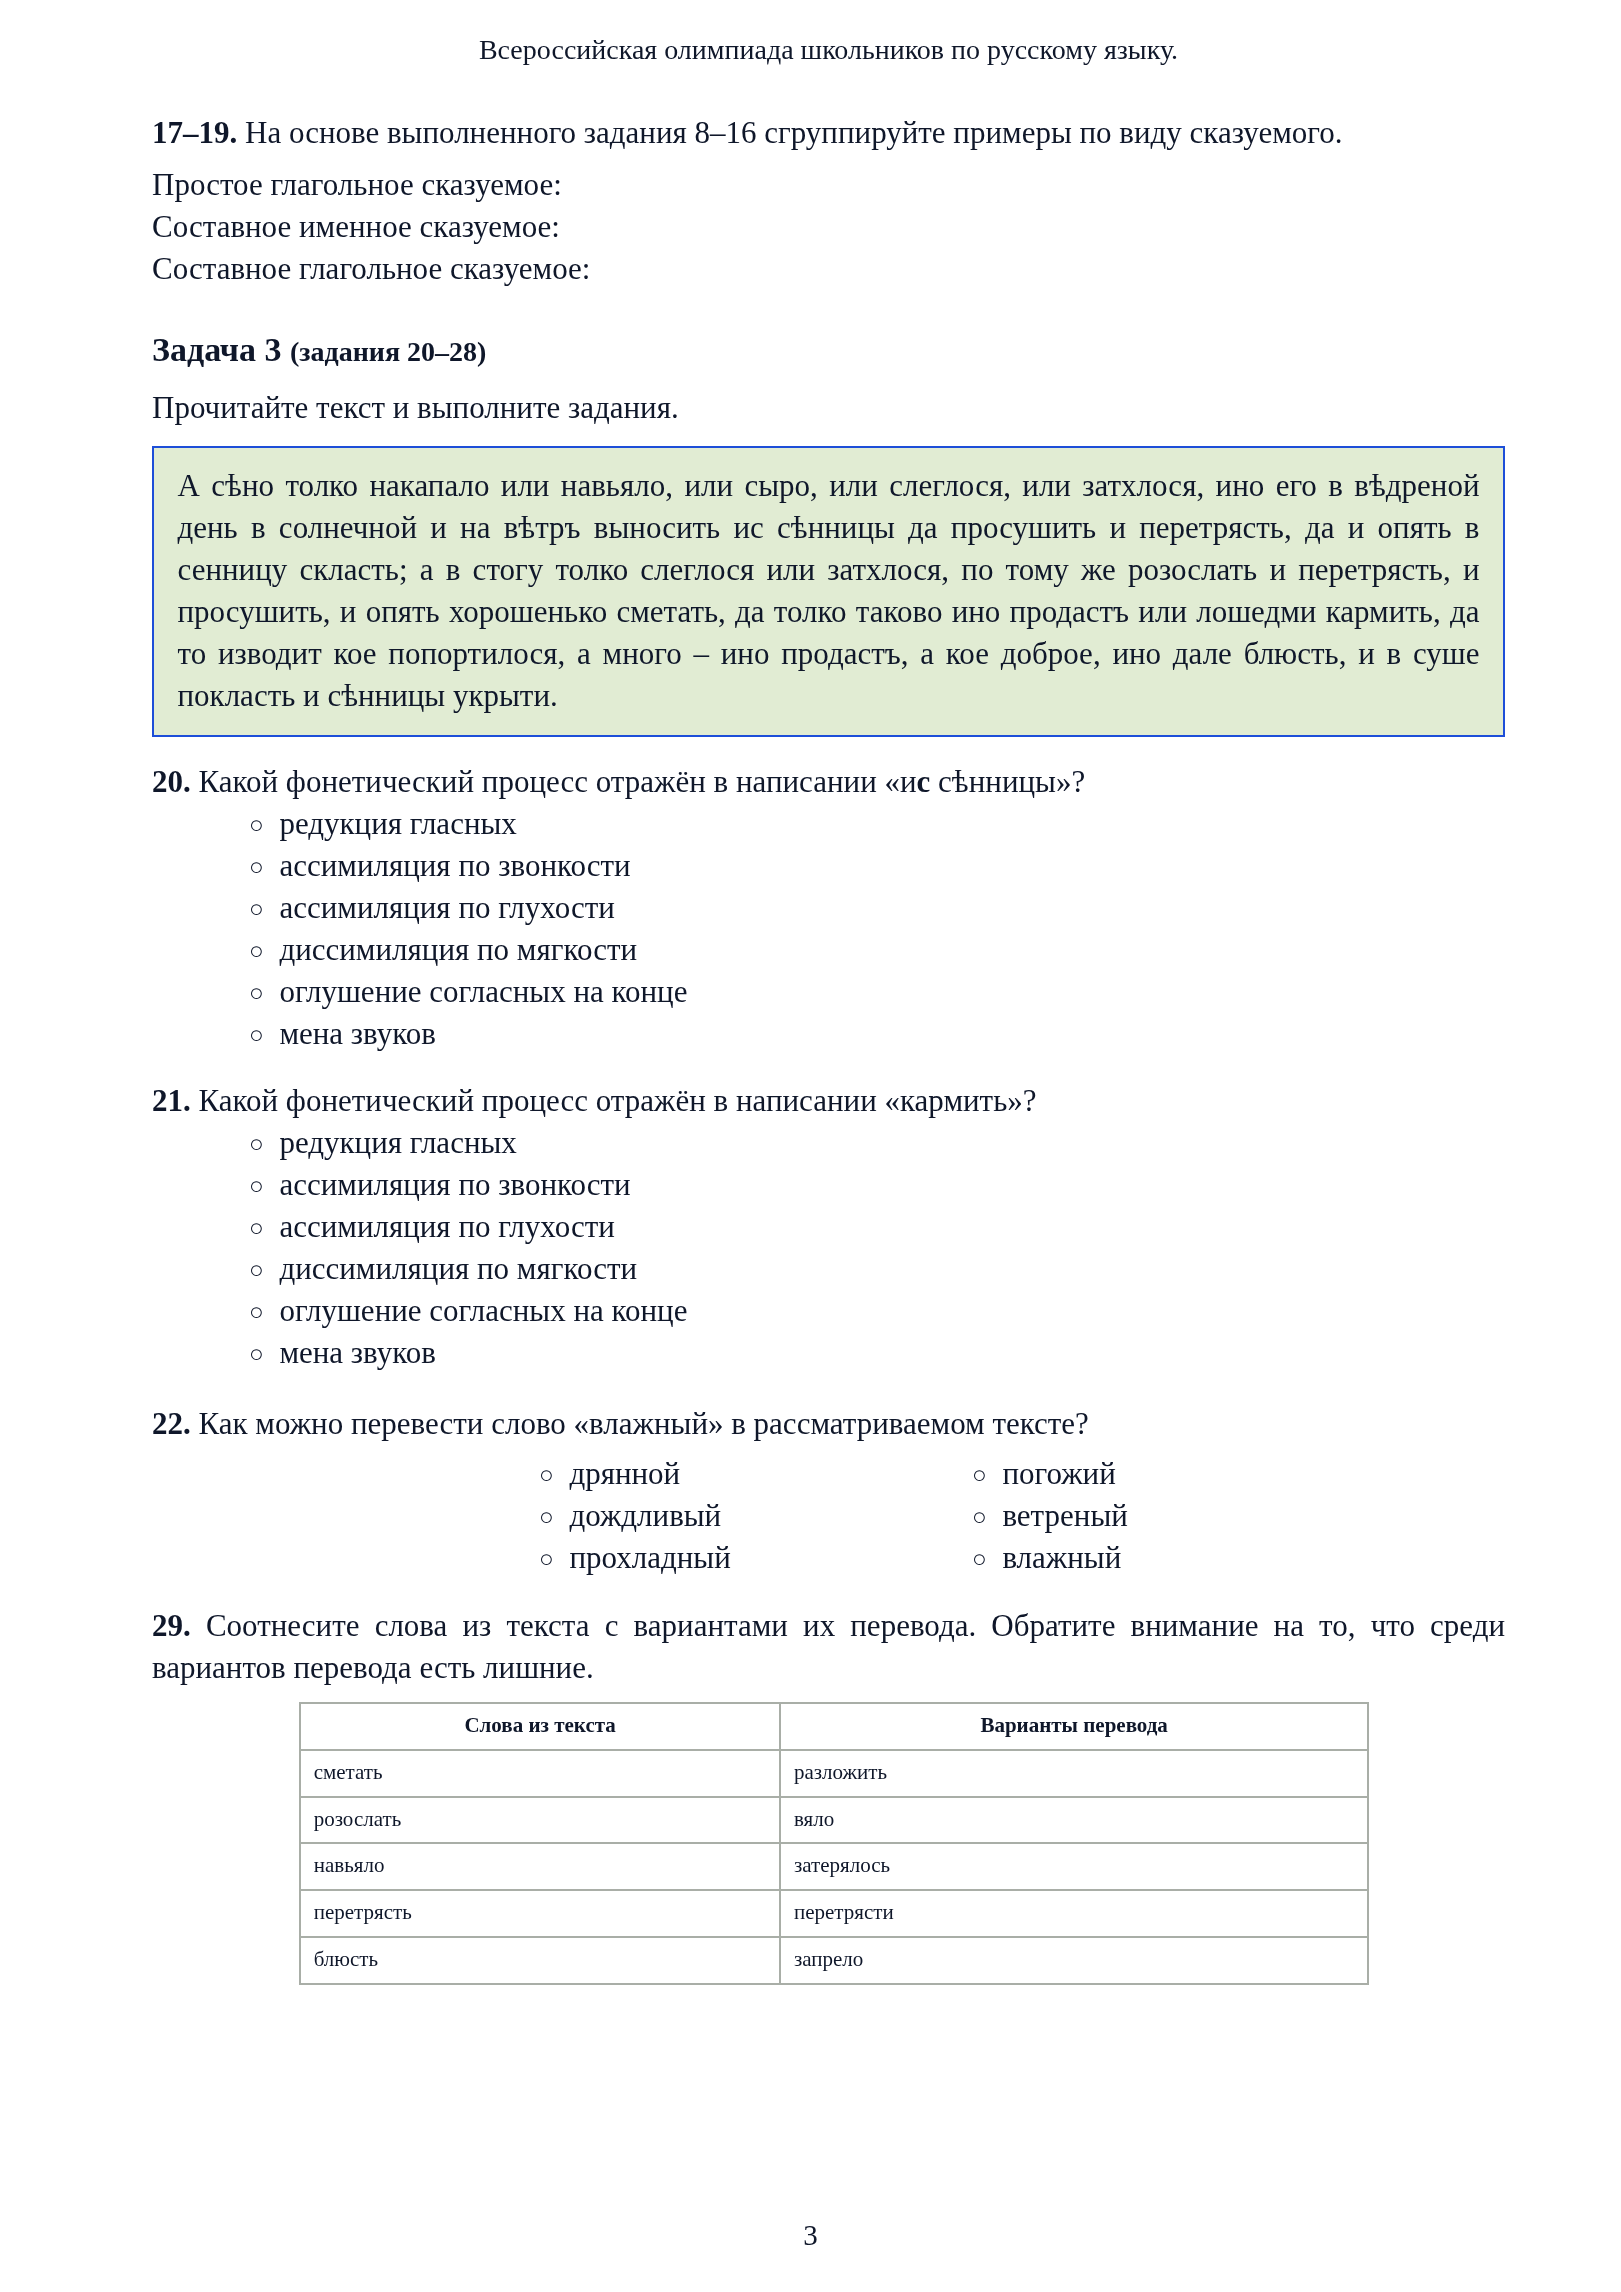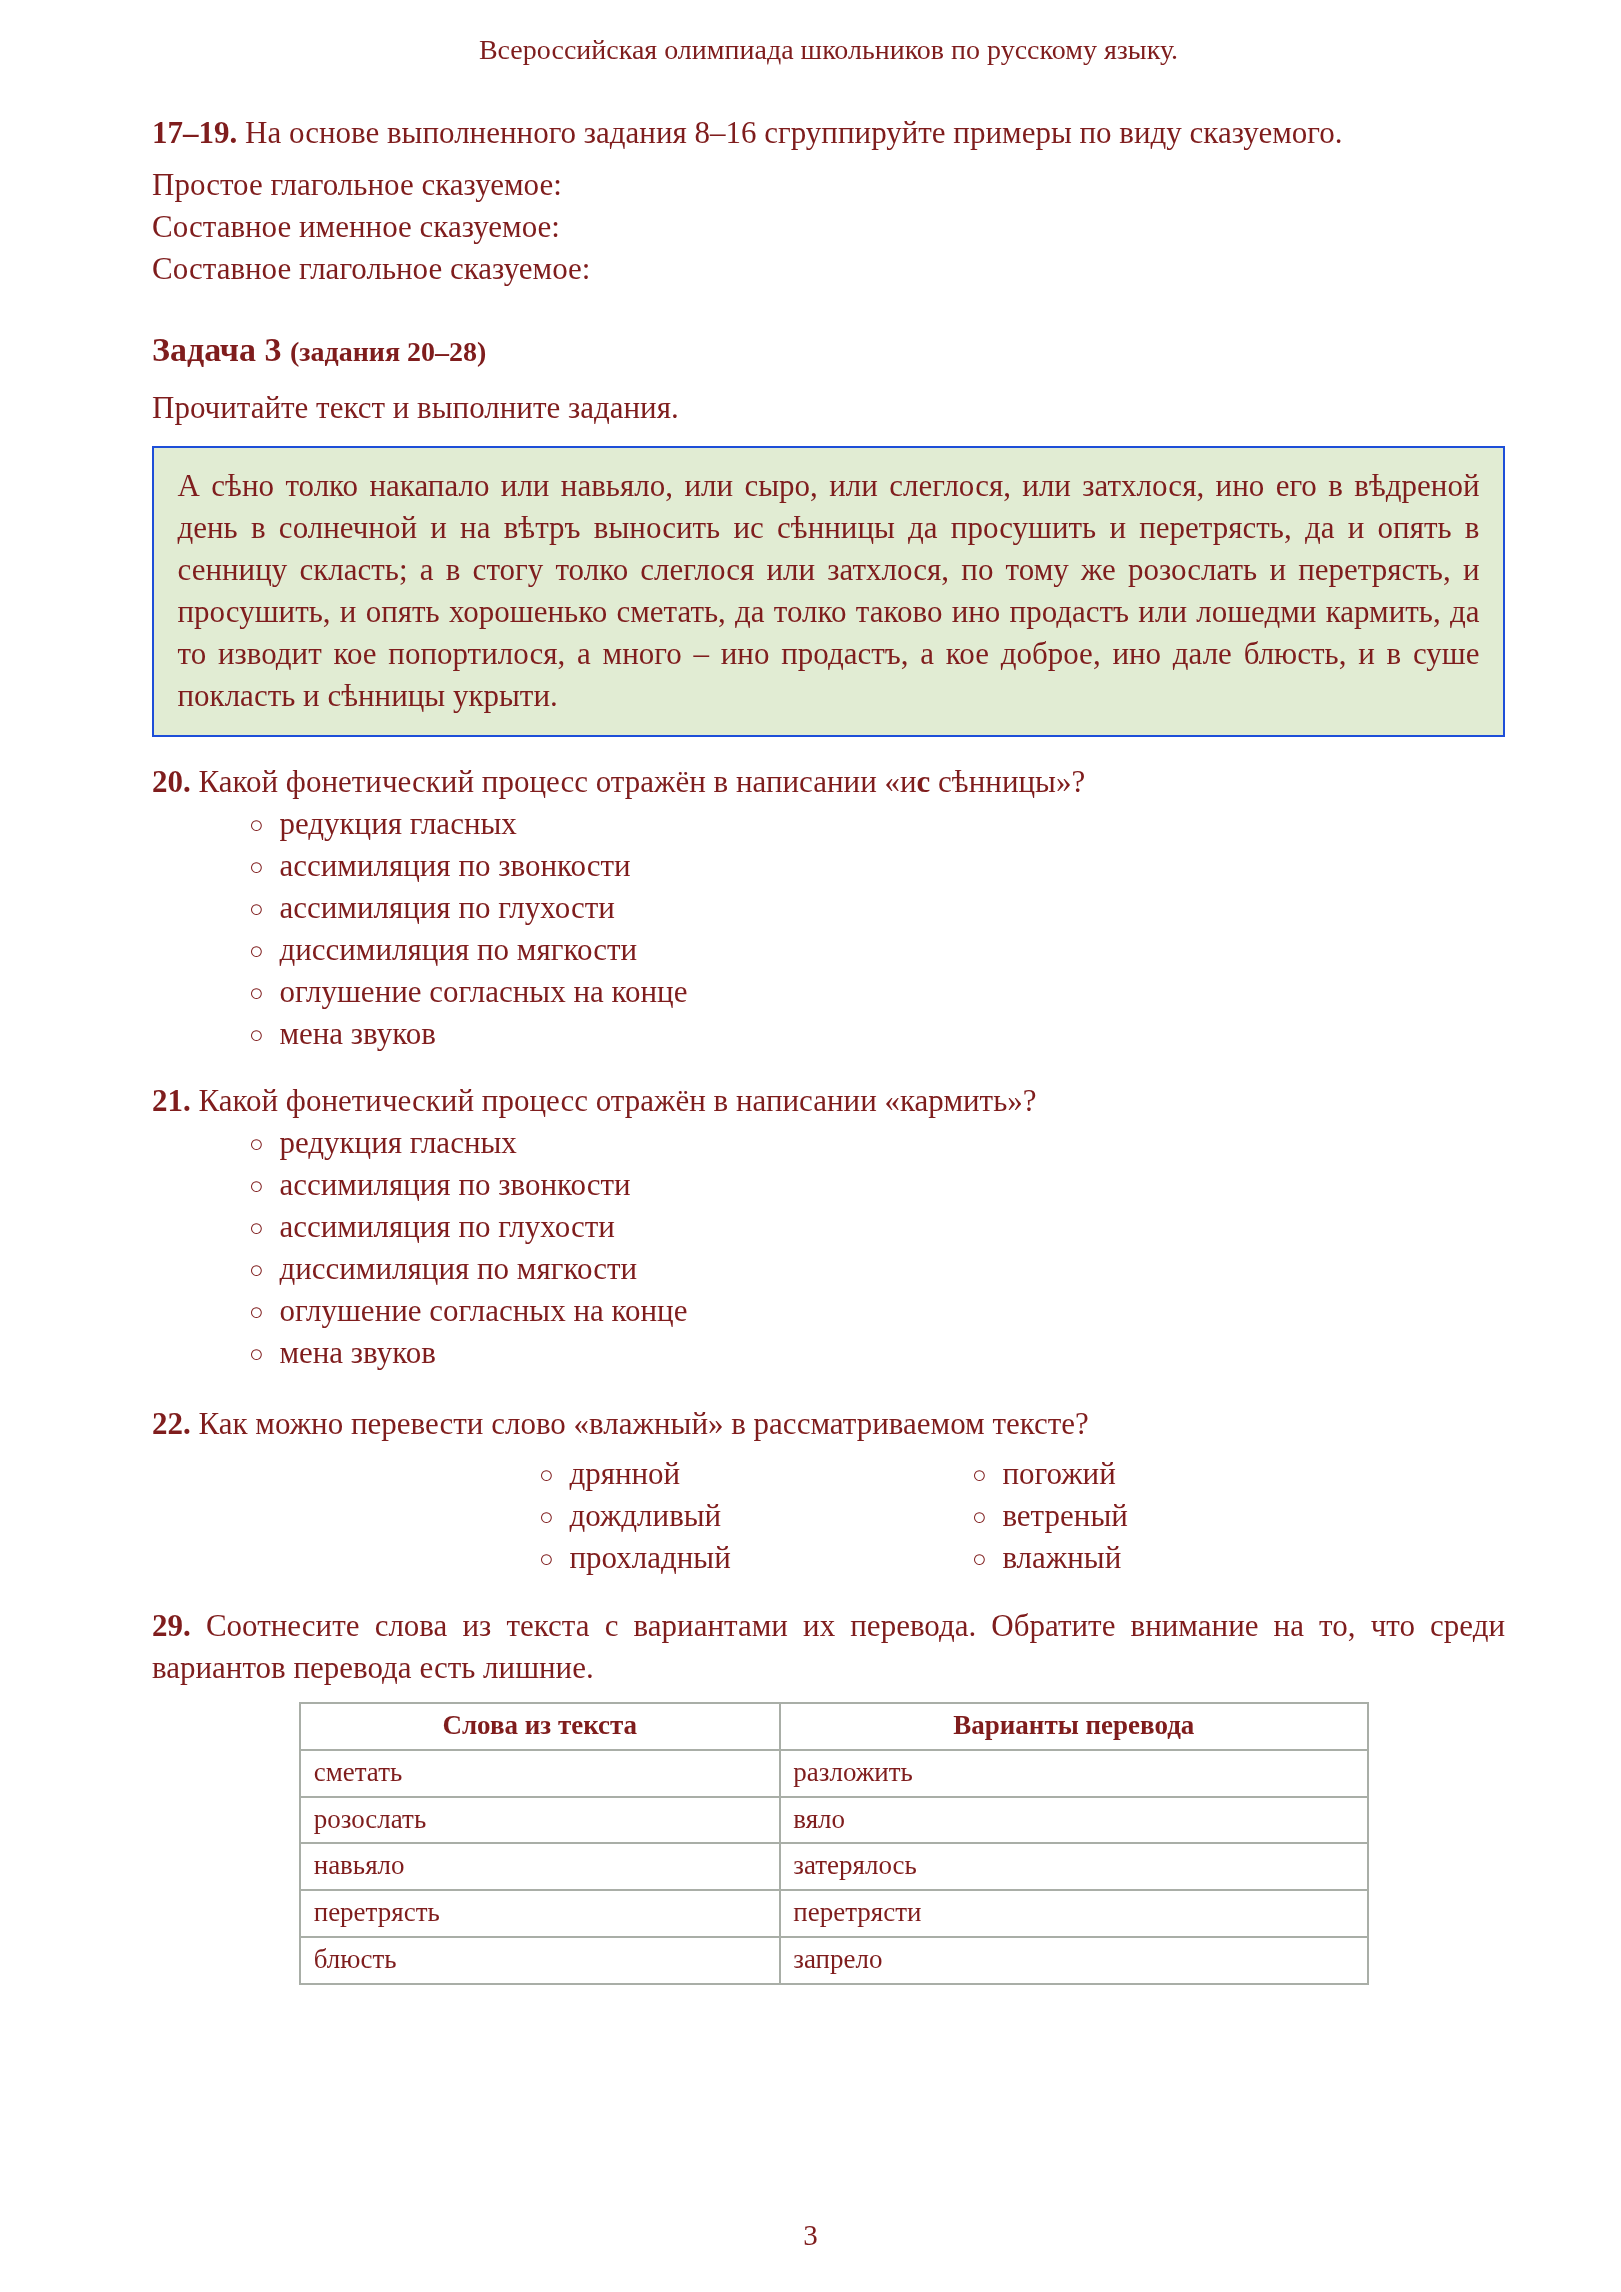--- a/index.html
+++ b/index.html
@@ -1,20 +1,20 @@
 <!DOCTYPE html>
 <html lang="ru"><head>
 <meta charset="utf-8">
 <style>
   html,body{margin:0;padding:0;background:#ffffff;}
   .page{
     position:relative;
     width:1621px;height:2293px;
     background:#ffffff;
-    color:#7f1d1d;
+    color:#0f172a;
     font-family:"Liberation Serif","DejaVu Serif",serif;
     font-size:31px;line-height:42px;
     overflow:hidden;
     border-radius:7px;
   }
   .content{padding:33px 116px 0 152px;}
   .hdr{font-size:28px;line-height:34px;text-align:center;}
   p{margin:0;}
   .justify{text-align:justify;}
   .para-task{margin-top:45px;}
@@ -51,21 +51,21 @@
   .q23{margin-top:26.5px;}
   table.match{
     margin-top:12.7px;
     margin-left:147px;
     width:1070px;
     border-collapse:collapse;
     border:2.9px solid #8f968f;
   }
   table.match th, table.match td{
     border:2px solid #a9aea7;
-    font-size:27px;line-height:39px;
+    font-size:21px;line-height:39px;
   }
   table.match th{
     font-weight:bold;text-align:center;
     height:41px;padding:1px 3.9px 2.9px 3.9px;
   }
   table.match td{
     height:41px;padding:1px 9.8px 2.9px 12.7px;text-align:left;vertical-align:middle;
   }
   .pagenum{
     position:absolute;left:0;right:0;bottom:41px;

